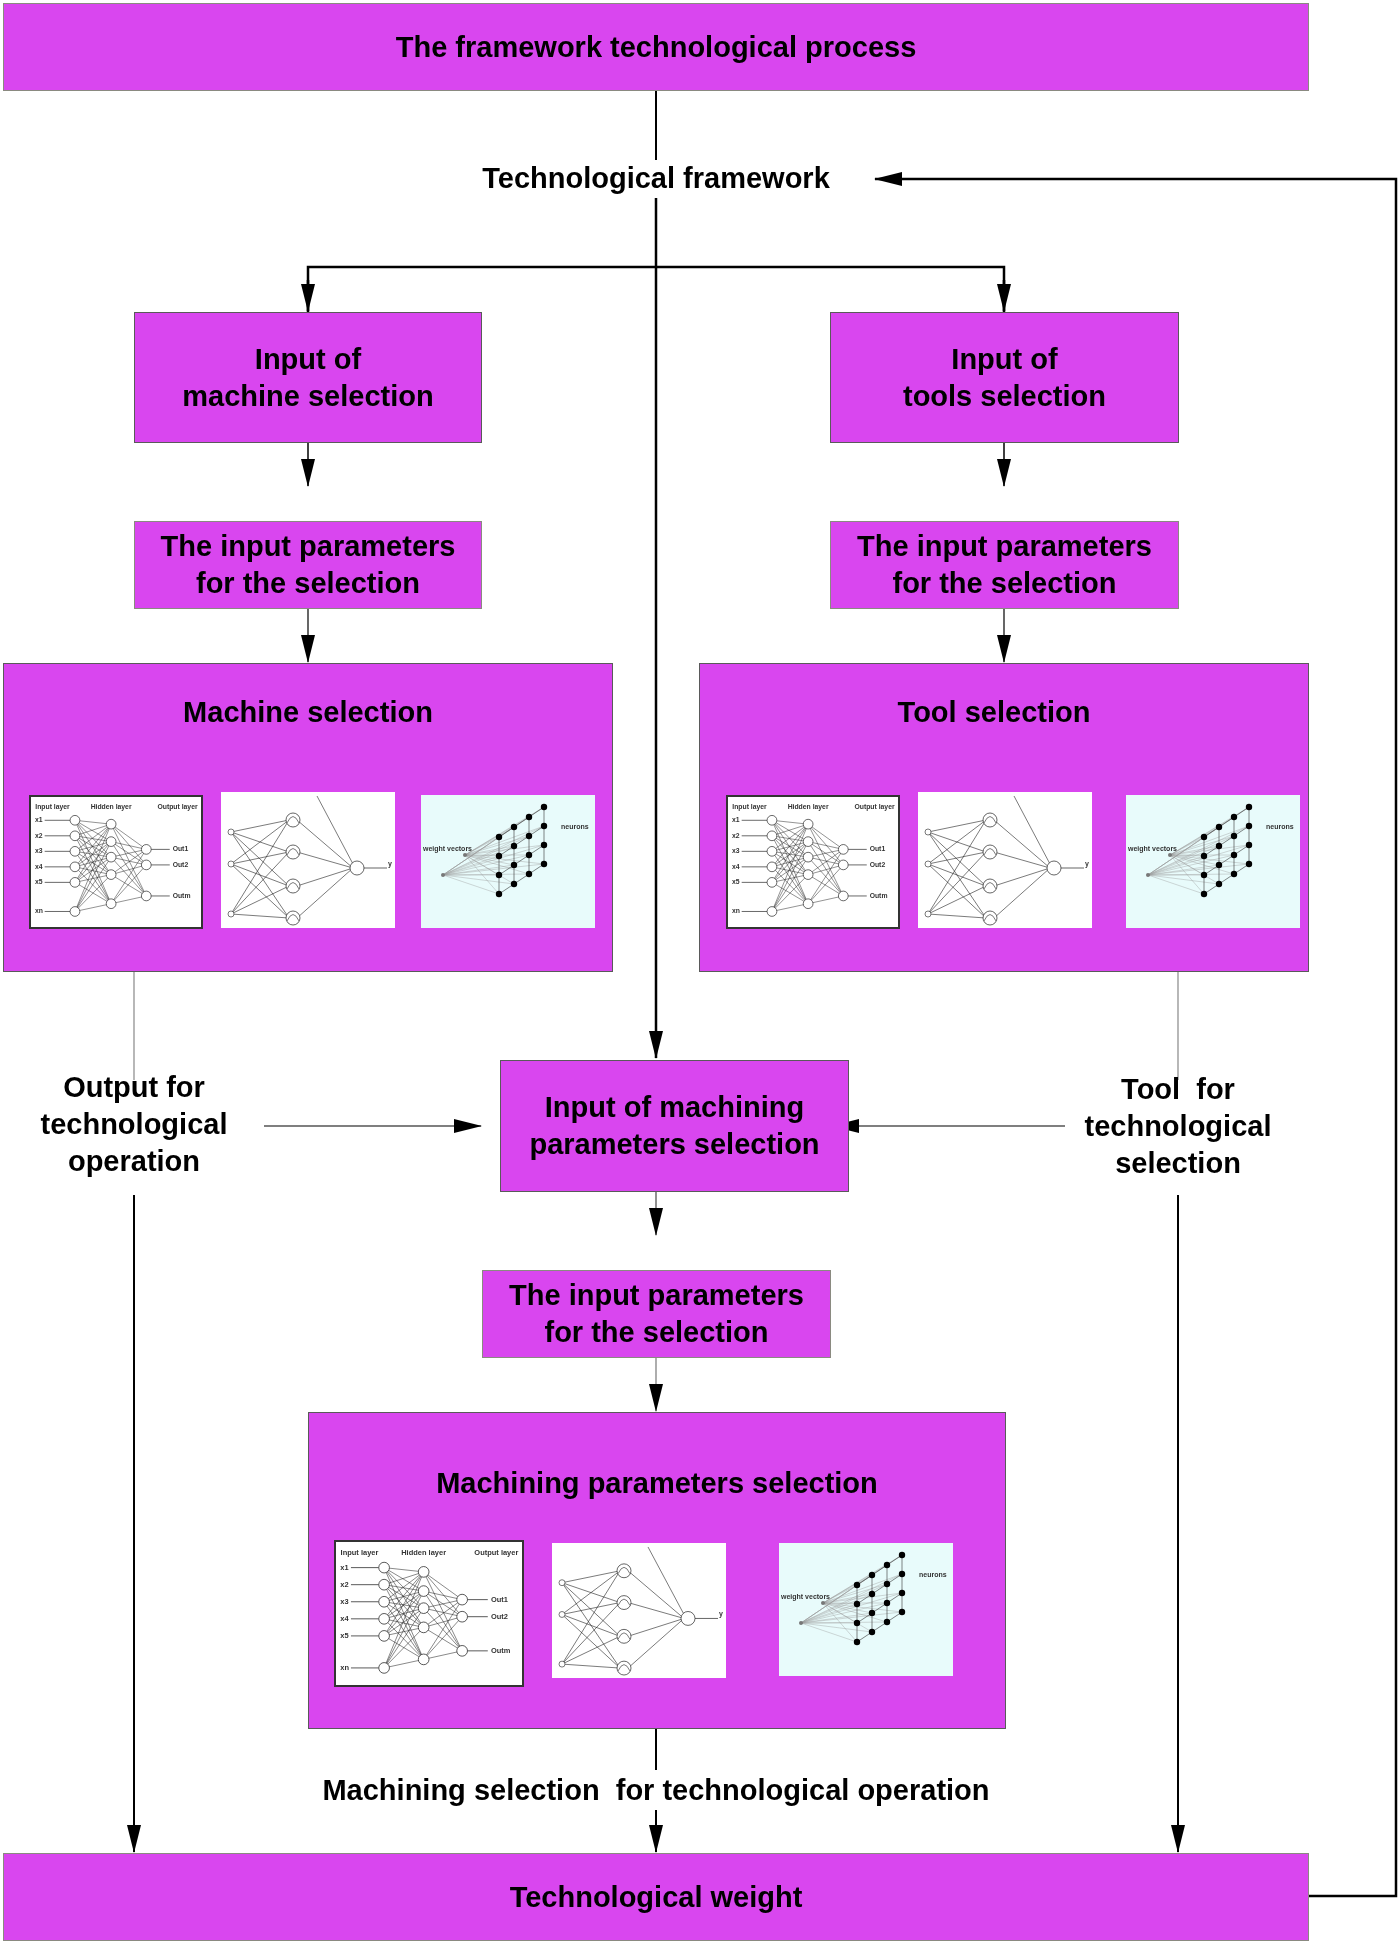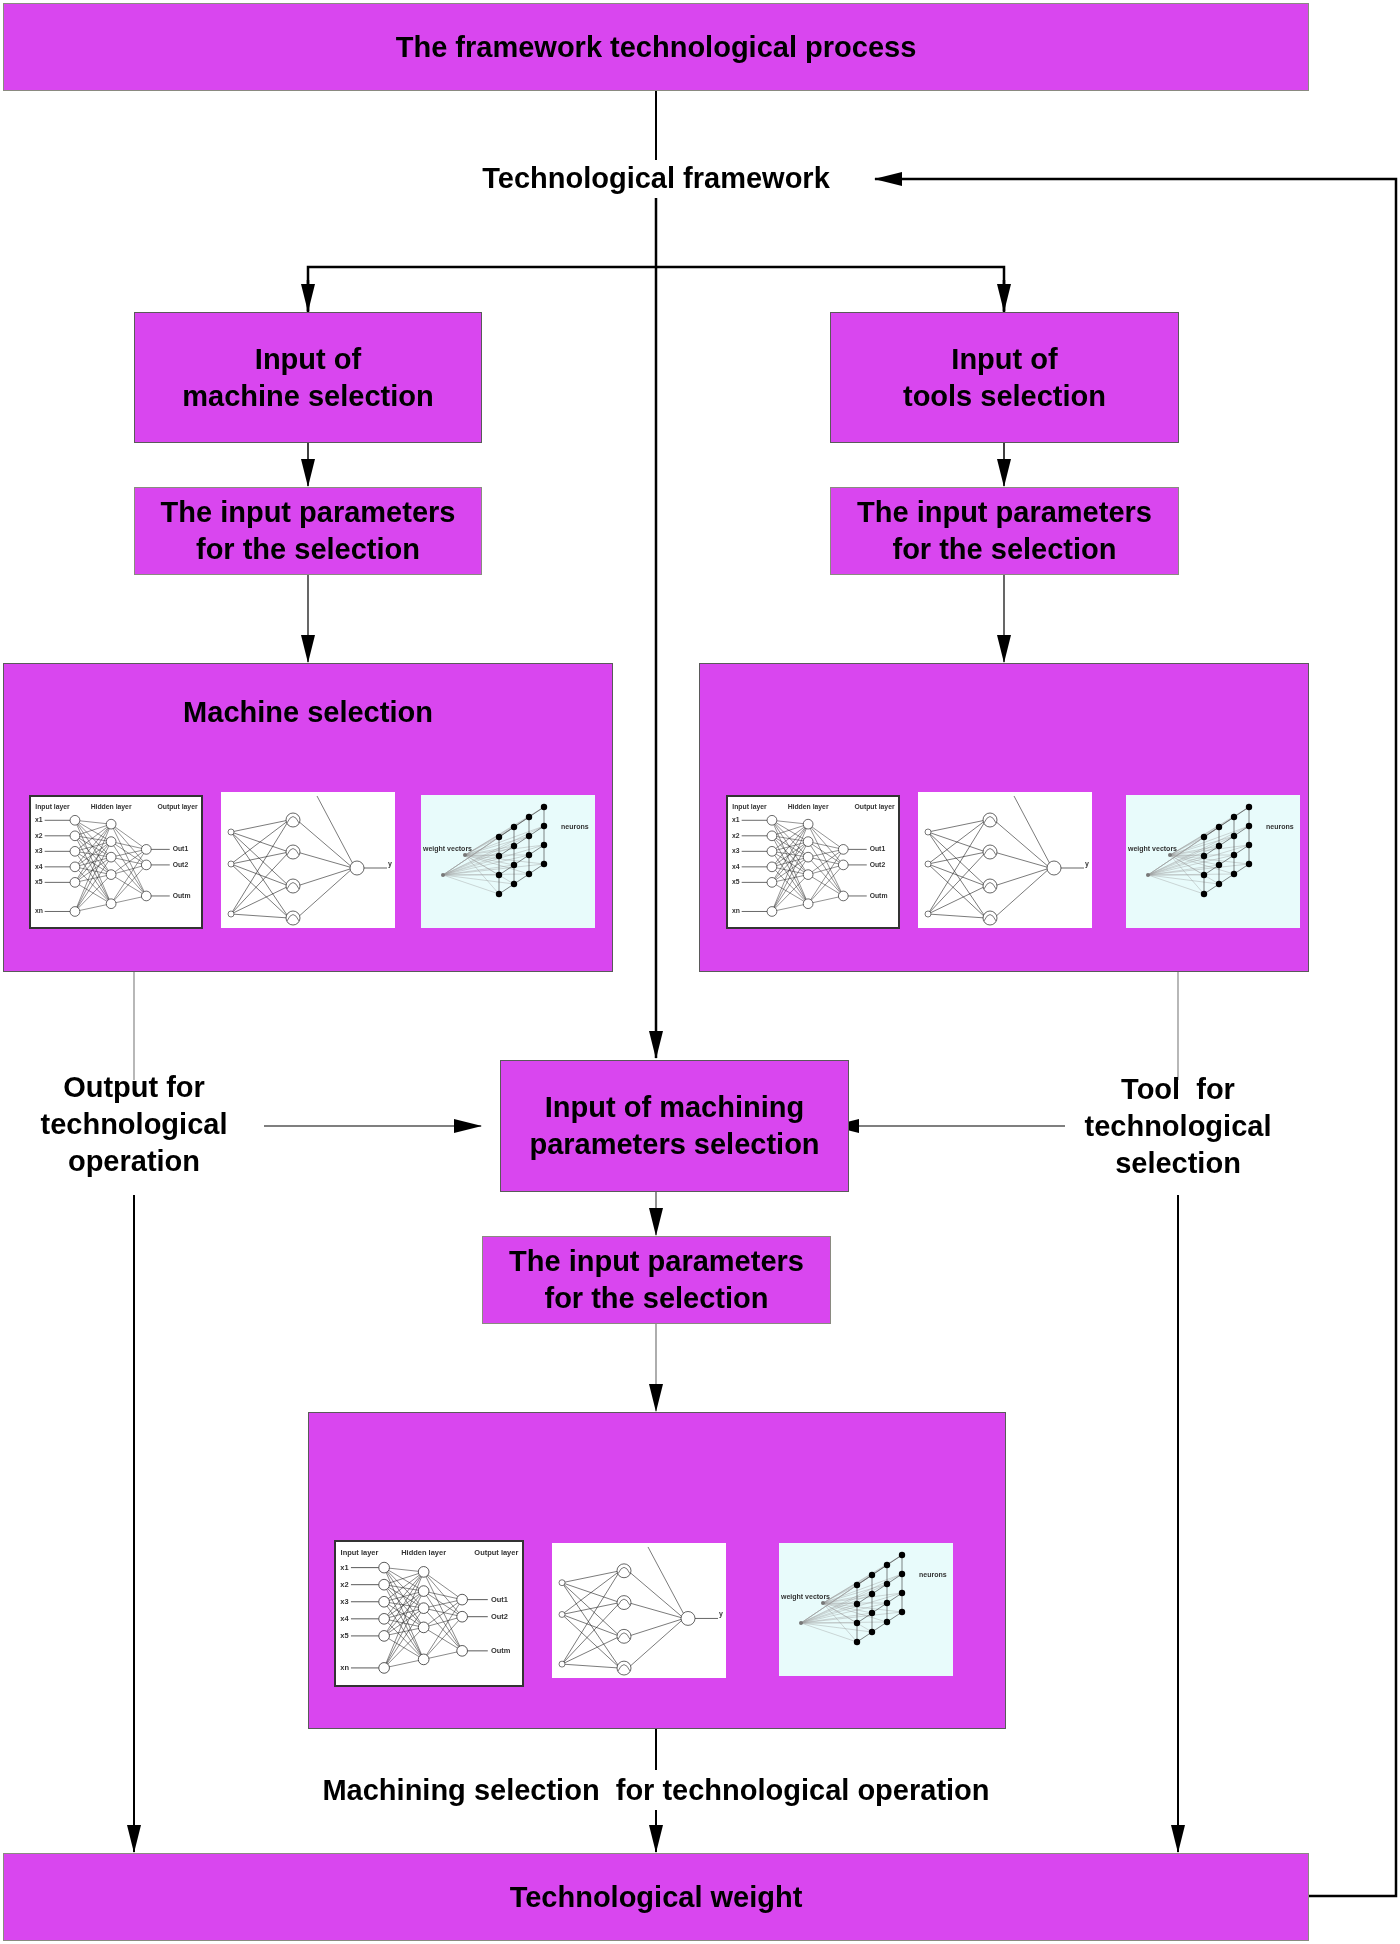--- a/index.html
+++ b/index.html
@@ -1,21 +1,21 @@
 <!DOCTYPE html>
 <html><head>
 <meta charset="utf-8">
 <style>
   html, body { margin: 0; padding: 0; background: #ffffff; }
   body { width: 1400px; height: 1944px; position: relative; overflow: hidden;
          font-family: "Liberation Sans", sans-serif; color: #000; }
   .box { position: absolute; background: #d946ef; border: 1.5px solid #5a5a5a;
          box-sizing: border-box; display: flex; align-items: center; justify-content: center;
          text-align: center; font-weight: bold; font-size: 29px; line-height: 37px; }
-  .box.light { border-color: #8a8a80; }
+  .box.light { border-color: #8a8a80; margin-top: 34px; }
   .label { position: absolute; font-weight: bold; font-size: 29px; line-height: 37px;
            text-align: center; white-space: pre; background: transparent; }
   .big .title { position: absolute; left: 0; right: 0; font-weight: bold; font-size: 29px;
                 text-align: center; }
   .panel { position: absolute; background: #fff; overflow: hidden; text-align: center; }
   .panel.som { background: #e8fbfb; }
   .panel svg { width: 100%; height: 100%; display: block; }
   #connectors { position: absolute; left: 0; top: 0; width: 1400px; height: 1944px; pointer-events: none; }
   .nn-text { font-family: "Liberation Sans", sans-serif; font-size: 7px; fill: #333; }
 </style>
@@ -270,20 +270,21 @@
         <circle cx="123" cy="69" r="3.2" fill="#000"></circle>
         <circle cx="22" cy="80" r="2" fill="#777"></circle>
         <circle cx="44" cy="60" r="2" fill="#777"></circle>
         <text x="2" y="56" class="nn-text" font-size="4">weight vectors</text>
         <text x="140" y="34" class="nn-text" font-size="4">neurons</text>
       </svg>
     </div>
 </div>
 
 <div class="box big" style="left:699px;top:663px;width:610px;height:309px;display:block;">
+  <div class="title" style="top:30px;left:-20px;">Tool selection</div>
   <div class="panel nn-mlp" style="left:26px;top:131px;width:174px;height:134px;border:2px solid #333;box-sizing:border-box;">
       <svg viewBox="0 0 174 134" preserveAspectRatio="none">
         <text x="22" y="12" text-anchor="middle" class="nn-text">Input layer</text>
         <text x="82" y="12" text-anchor="middle" class="nn-text">Hidden layer</text>
         <text x="150" y="12" text-anchor="middle" class="nn-text">Output layer</text>
         <line x1="45" y1="24" x2="82" y2="28" stroke="#222" stroke-width="0.5"></line>
         <line x1="45" y1="24" x2="82" y2="46" stroke="#222" stroke-width="0.5"></line>
         <line x1="45" y1="24" x2="82" y2="62" stroke="#222" stroke-width="0.5"></line>
         <line x1="45" y1="24" x2="82" y2="80" stroke="#222" stroke-width="0.5"></line>
         <line x1="45" y1="24" x2="82" y2="110" stroke="#222" stroke-width="0.5"></line>
@@ -472,20 +473,21 @@
 <div class="box" style="left:500px;top:1060px;width:349px;height:132px;white-space:pre;">
   <span>Input of machining
 parameters selection</span>
 </div>
 <div class="box light" style="left:482px;top:1236px;width:349px;height:88px;white-space:pre;">
   <span>The input parameters
 for the selection</span>
 </div>
 
 <div class="box big" style="left:308px;top:1412px;width:698px;height:317px;display:block;">
+  <div class="title" style="top:52px;">Machining parameters selection</div>
   <div class="panel nn-mlp" style="left:25px;top:127px;width:190px;height:147px;border:2px solid #333;box-sizing:border-box;">
       <svg viewBox="0 0 174 134" preserveAspectRatio="none">
         <text x="22" y="12" text-anchor="middle" class="nn-text">Input layer</text>
         <text x="82" y="12" text-anchor="middle" class="nn-text">Hidden layer</text>
         <text x="150" y="12" text-anchor="middle" class="nn-text">Output layer</text>
         <line x1="45" y1="24" x2="82" y2="28" stroke="#222" stroke-width="0.5"></line>
         <line x1="45" y1="24" x2="82" y2="46" stroke="#222" stroke-width="0.5"></line>
         <line x1="45" y1="24" x2="82" y2="62" stroke="#222" stroke-width="0.5"></line>
         <line x1="45" y1="24" x2="82" y2="80" stroke="#222" stroke-width="0.5"></line>
         <line x1="45" y1="24" x2="82" y2="110" stroke="#222" stroke-width="0.5"></line>

